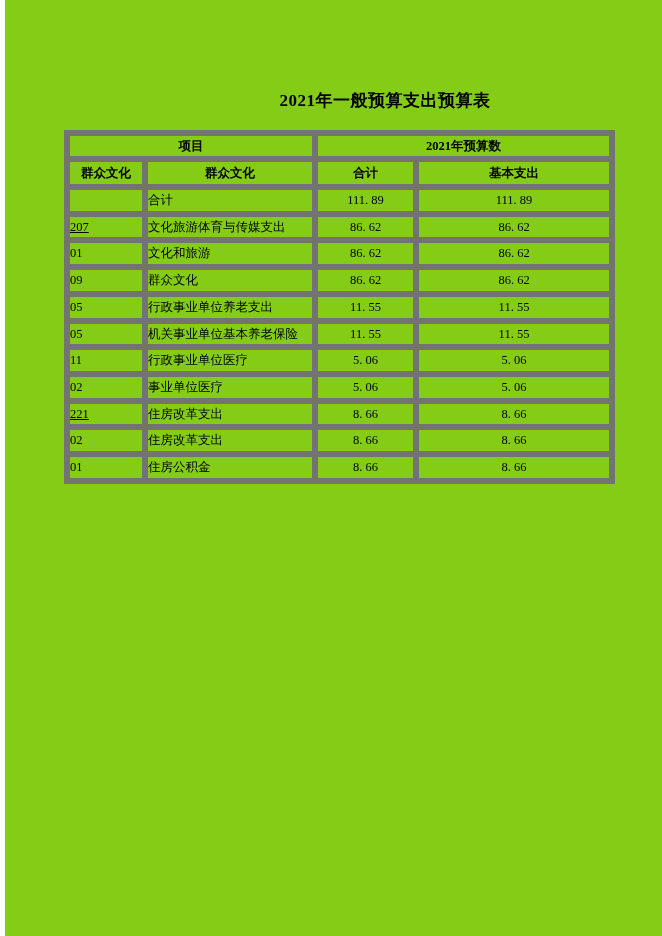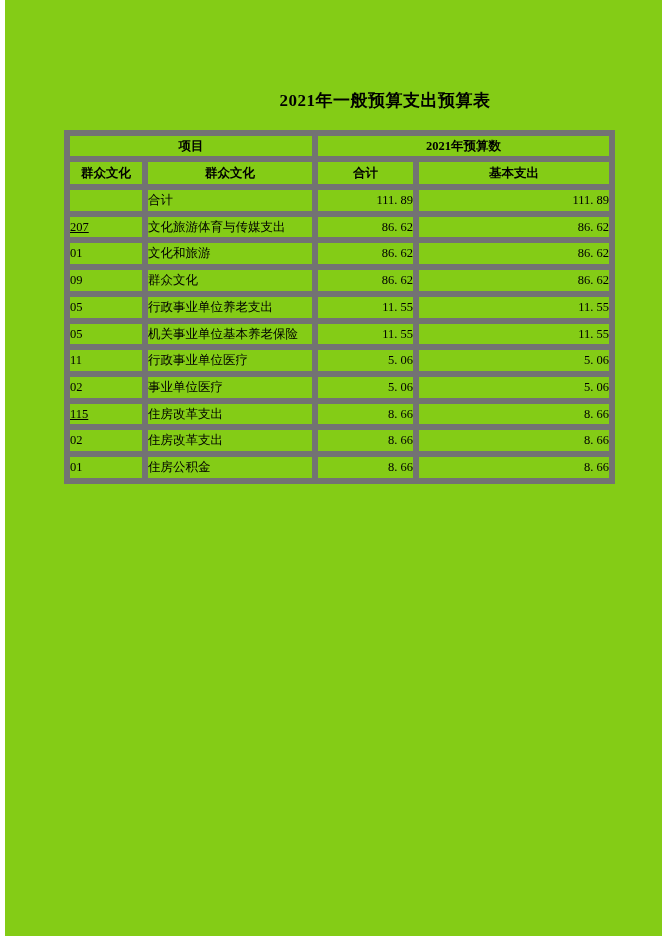--- a/index.html
+++ b/index.html
@@ -39,21 +39,21 @@
   table.budget thead th {
     font-weight: bold;
     text-align: center;
   }
   tr.hdr-group th { height: 20px; line-height: 20px; }
   tr.hdr-cols  th { height: 22px; line-height: 22px; }
   table.budget tbody td { height: 20.7px; line-height: 20.7px; }
   th.budget-group { padding-left: 98px; }   
   td.code { text-align: left; }
   td.name { text-align: left; }
-  td.num  { text-align: right; padding-right: 4px; }
+  td.num  { text-align: center; padding-right: 4px; }
   .c-lv0 { padding-left: 2px; text-decoration: underline;  }
   .c-lv1 { padding-left: 9px;  }
   .c-lv2 { padding-left: 19px; }
   .n-lv0 { padding-left: 5px;  }
   .n-lv1 { padding-left: 17px; margin-left: 48px; }
   .n-lv2 { padding-left: 29px; }
 </style>
 </head>
 <body>
 
@@ -123,21 +123,21 @@
           <td class="num">5. 06</td>
           <td class="num">5. 06</td>
         </tr>
         <tr>
           <td class="code c-lv2">02</td>
           <td class="name n-lv2">事业单位医疗</td>
           <td class="num">5. 06</td>
           <td class="num">5. 06</td>
         </tr>
         <tr>
-          <td class="code c-lv0">115</td>
+          <td class="code c-lv0">221</td>
           <td class="name n-lv0">住房改革支出</td>
           <td class="num">8. 66</td>
           <td class="num">8. 66</td>
         </tr>
         <tr>
           <td class="code c-lv1">02</td>
           <td class="name n-lv1">住房改革支出</td>
           <td class="num">8. 66</td>
           <td class="num">8. 66</td>
         </tr>

